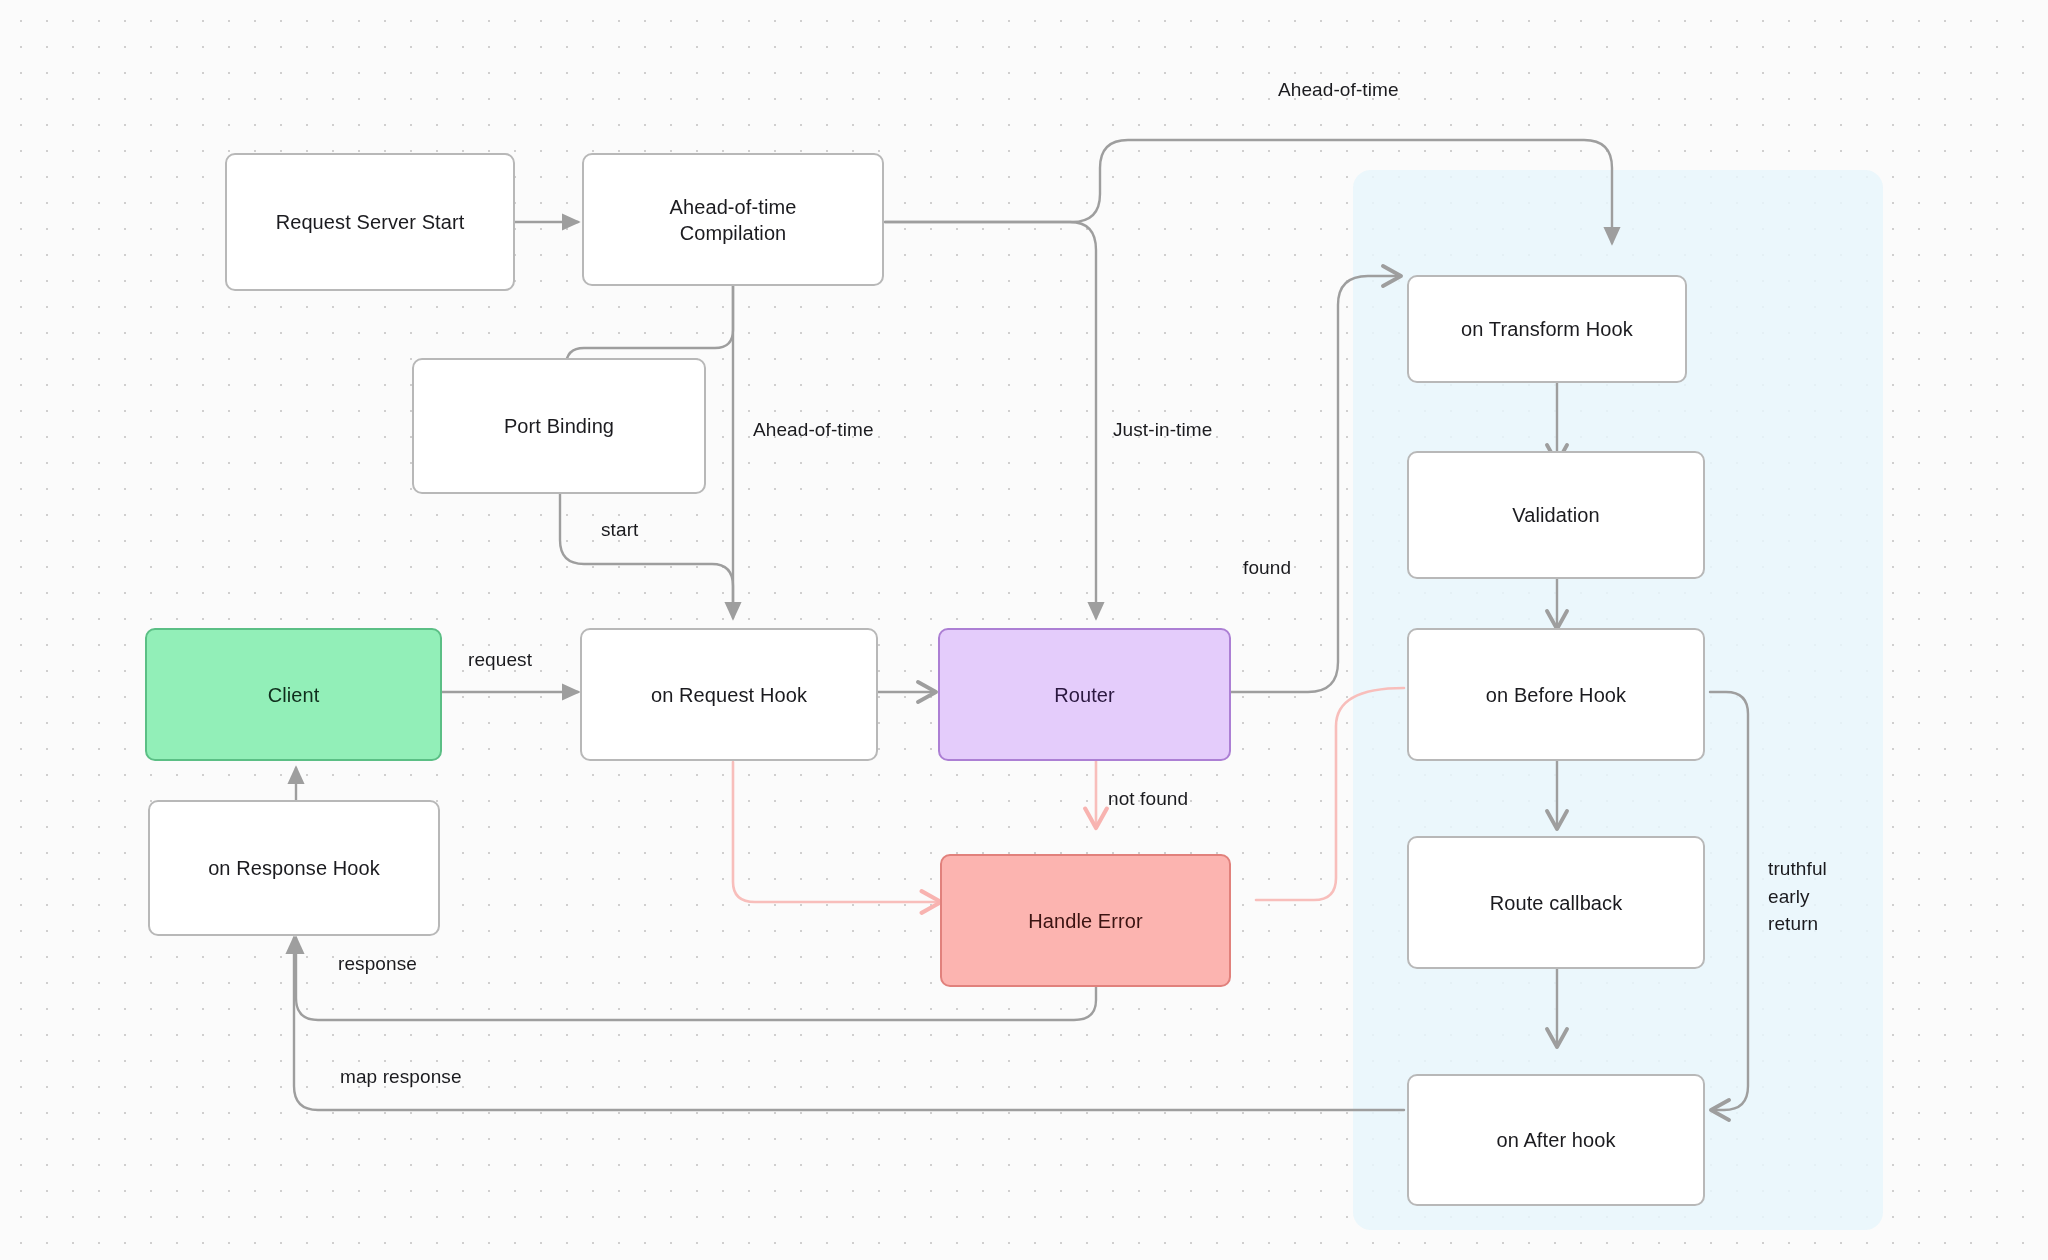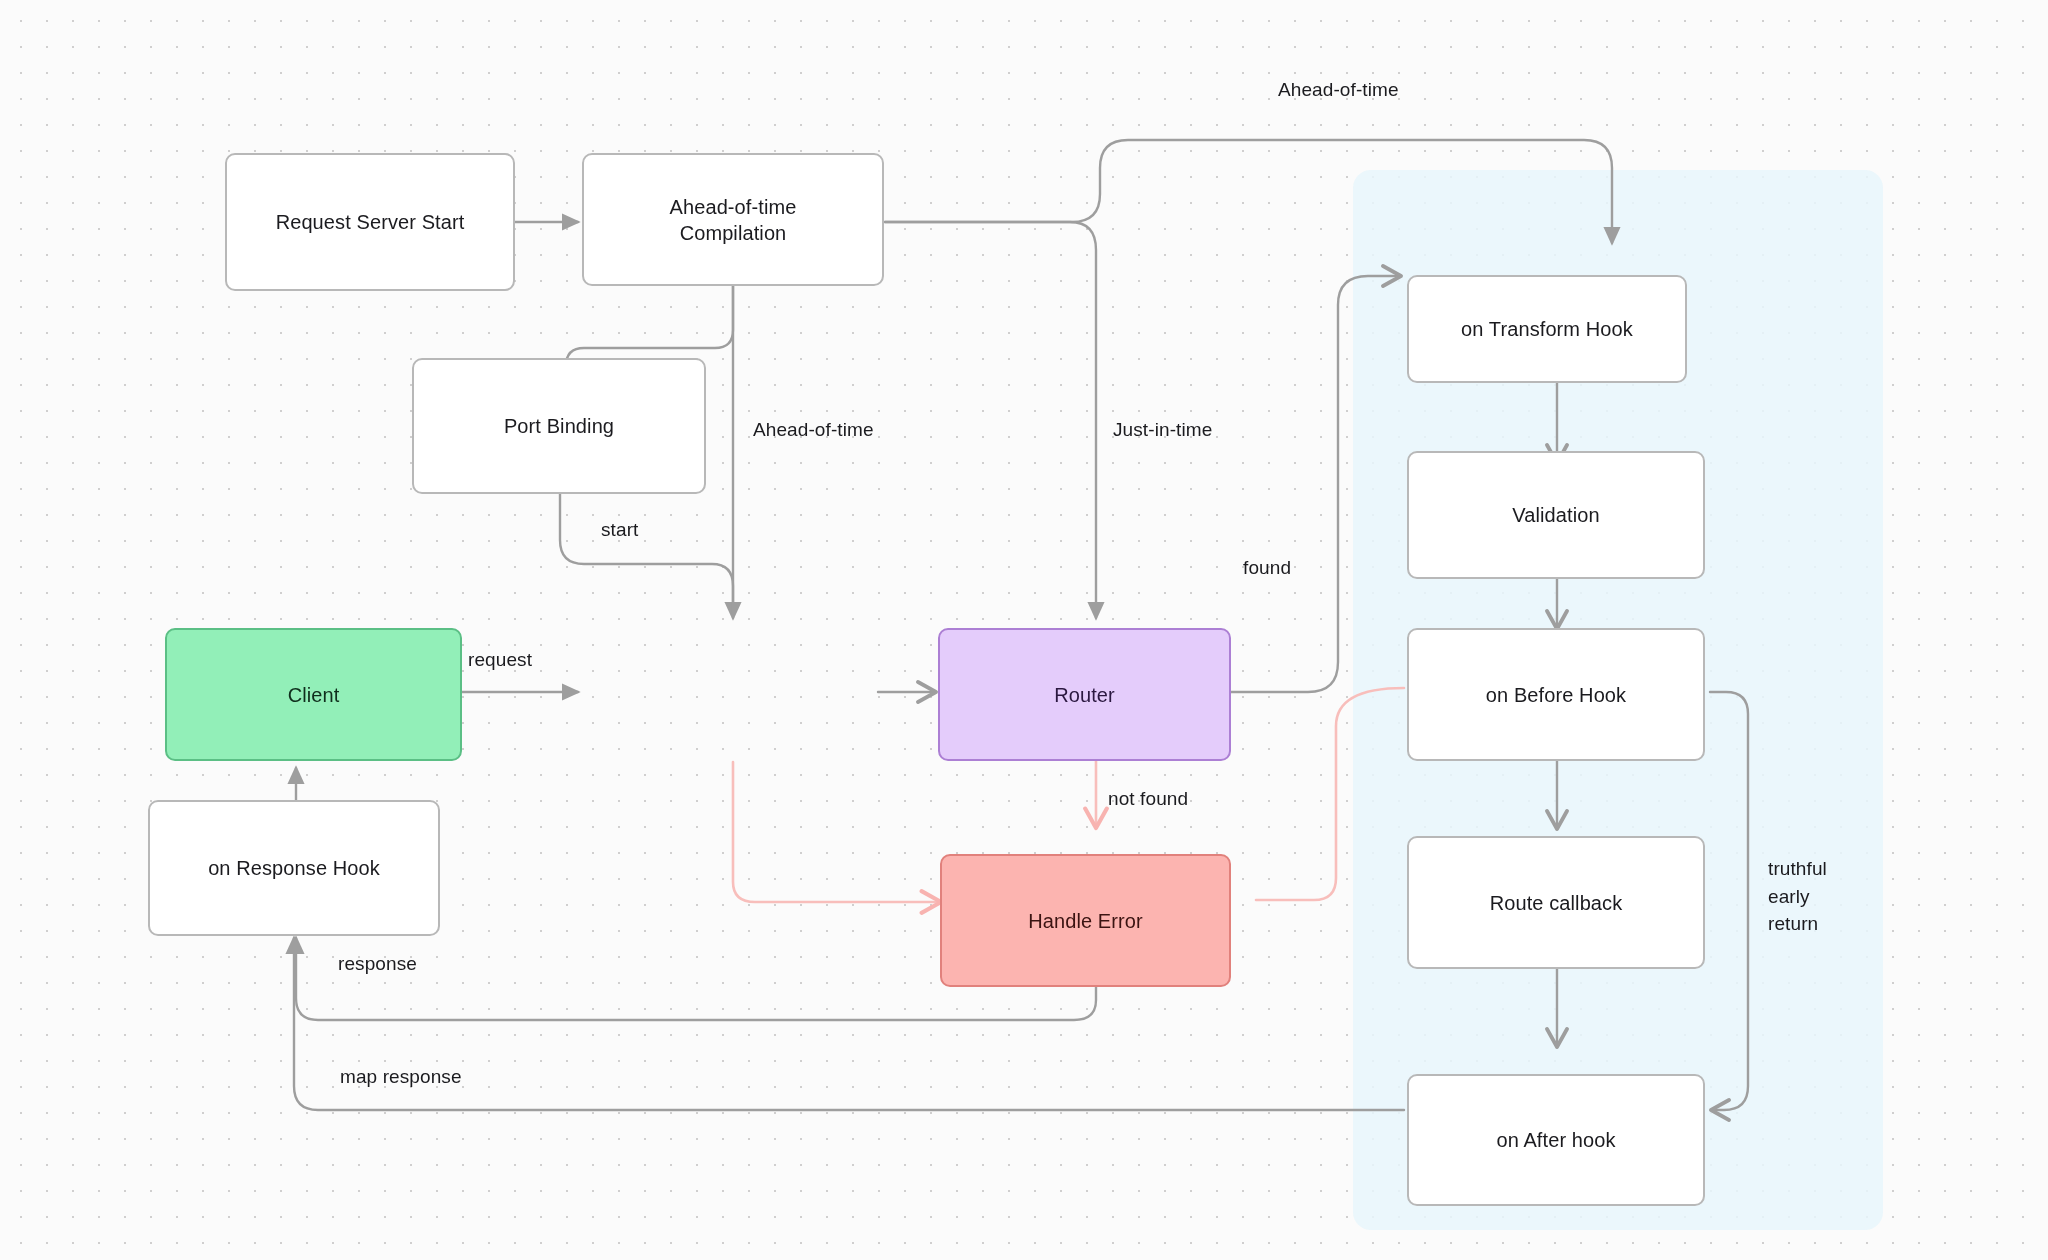--- a/index.html
+++ b/index.html
@@ -43,21 +43,20 @@
     background: #ffffff;
     color: #1b1b1f;
     font-size: 20px;
     line-height: 1.3;
     letter-spacing: 0.1px;
   }
   .node.green {
     background: #92efb8;
     border-color: #5bbf85;
     color: #0f2e1c;
-    margin-left: 20px;
   }
   .node.purple {
     background: #e4ccfb;
     border-color: #ac7fd4;
     color: #2b1840;
   }
   .node.red {
     background: #fcb4b0;
     border-color: #e1817c;
     color: #3b1412;
@@ -152,20 +151,23 @@
   </div>
 
   <div class="node" style="left:412px; top:358px; width:294px; height:136px;">
     <span>Port Binding</span>
   </div>
 
   <div class="node green" style="left:145px; top:628px; width:297px; height:133px;">
     <span>Client</span>
   </div>
 
+  <div class="node" style="left:580px; top:628px; width:298px; height:133px;">
+    <span>on Request Hook</span>
+  </div>
 
   <div class="node purple" style="left:938px; top:628px; width:293px; height:133px;">
     <span>Router</span>
   </div>
 
   <div class="node red" style="left:940px; top:828px; width:291px; height:133px;">
     <span>Handle Error</span>
   </div>
 
   <div class="node" style="left:148px; top:800px; width:292px; height:136px;">

